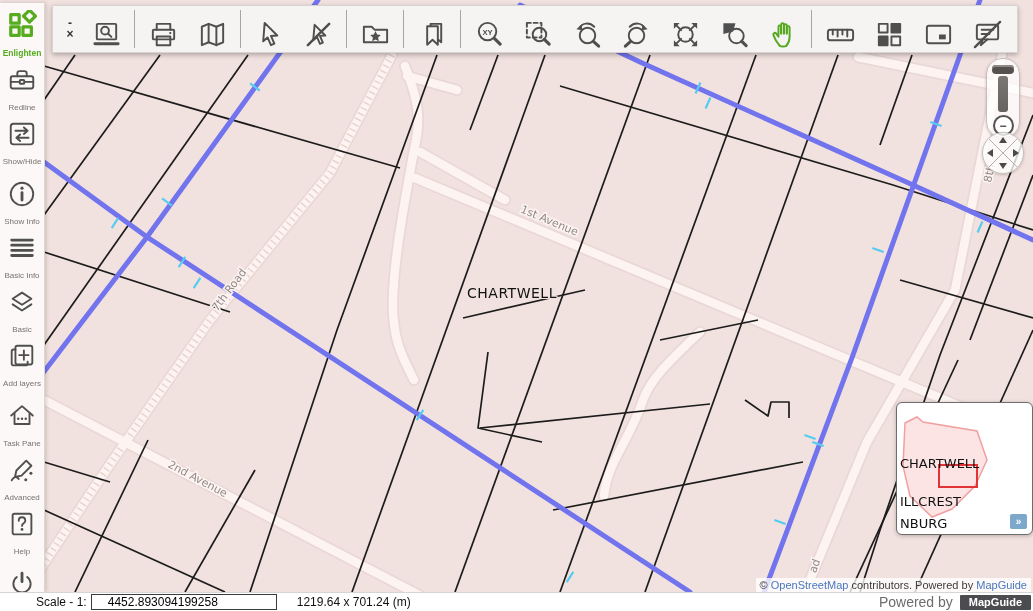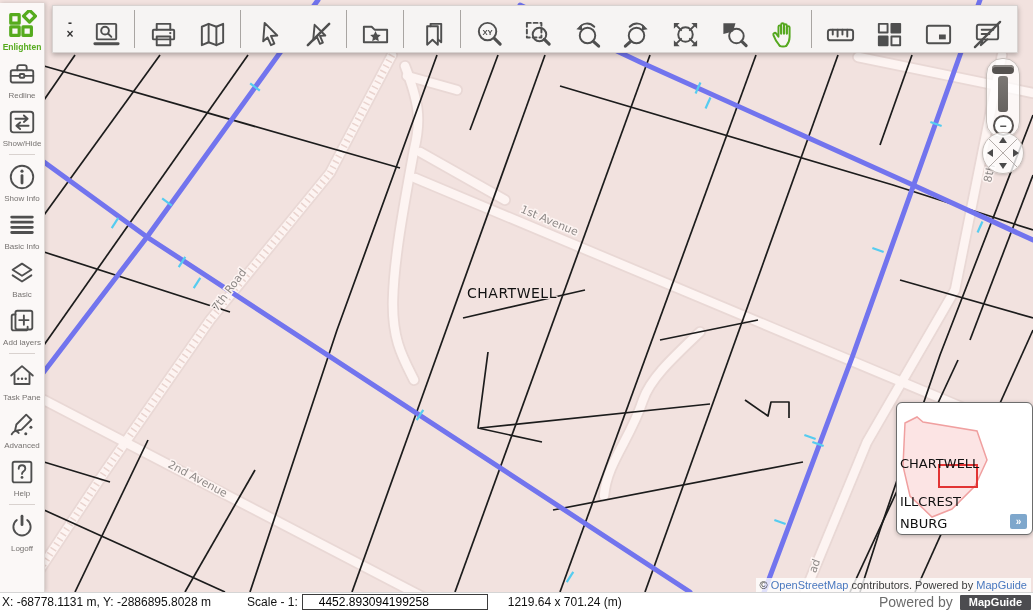--- a/index.html
+++ b/index.html
@@ -23,21 +23,21 @@
     paint-order:stroke;stroke:#f2e2df;stroke-width:2px;letter-spacing:.5px;}
   
   #sidebar{position:absolute;left:0;top:3px;width:44px;height:589px;
     background:#fbf8f7;border-right:1px solid #ddd6d3;
     box-shadow:1px 0 4px rgba(0,0,0,.18);
     display:flex;flex-direction:column;align-items:center;}
   .sb-item{width:44px;display:flex;flex-direction:column;align-items:center;
     padding-top:7px;cursor:pointer;}
   .sb-item svg{width:30px;height:30px;stroke:#4f4f4f;fill:none;
     stroke-width:2;stroke-linejoin:round;stroke-linecap:round;}
-  .sb-lbl{font-size:8px;color:#767270;margin-top:2px;white-space:nowrap;}
+  .sb-lbl{font-size:8px;color:#767270;margin-top:8px;white-space:nowrap;}
   #brand-logo .sb-lbl{color:#56ab1e;font-weight:bold;font-size:8.5px;}
   #brand-logo svg{stroke:#56ab1e;stroke-width:3.4;}
   .sb-div{width:26px;height:1px;background:#d9d2cf;margin:6px 0 0 0;}
   
   #toolbar{position:absolute;left:52px;top:5px;width:966px;height:48px;
     background:#f6f4f3;border:1px solid #d8d3d1;box-sizing:border-box;
     box-shadow:0 2px 5px rgba(0,0,0,.28);
     display:flex;align-items:center;justify-content:space-between;padding:0 9px;}
   .tb-mini{display:flex;flex-direction:column;width:16px;align-items:center;}
   .tb-mini span{font-size:12px;line-height:11px;color:#333;font-weight:bold;cursor:pointer;}
@@ -445,21 +445,20 @@
     <text class="ov-lbl" x="3" y="65">CHARTWELL</text>
     <text class="ov-lbl" x="3" y="103">ILLCREST</text>
     <text class="ov-lbl" x="3" y="125">NBURG</text>
   </svg>
   <div id="ov-expand">»</div>
 </div>
 
 <div id="attrib"><span>© </span><a>OpenStreetMap</a><span> contributors. Powered by </span><a>MapGuide</a></div>
 
 <div id="statusbar">
-  <span id="sb-coords">X: -68778.1131 m, Y: -2886895.8028 m</span>
   <span id="sb-scale-lbl">Scale - 1:</span>
   <input id="sb-scale-input" type="text" value="4452.893094199258" style="">
   <span id="sb-size">1219.64 x 701.24 (m)</span>
   <div id="sb-right">
     <span id="sb-powered">Powered by</span>
     <span id="sb-badge">MapGuide</span>
   </div>
 </div>
 
 </body></html>

